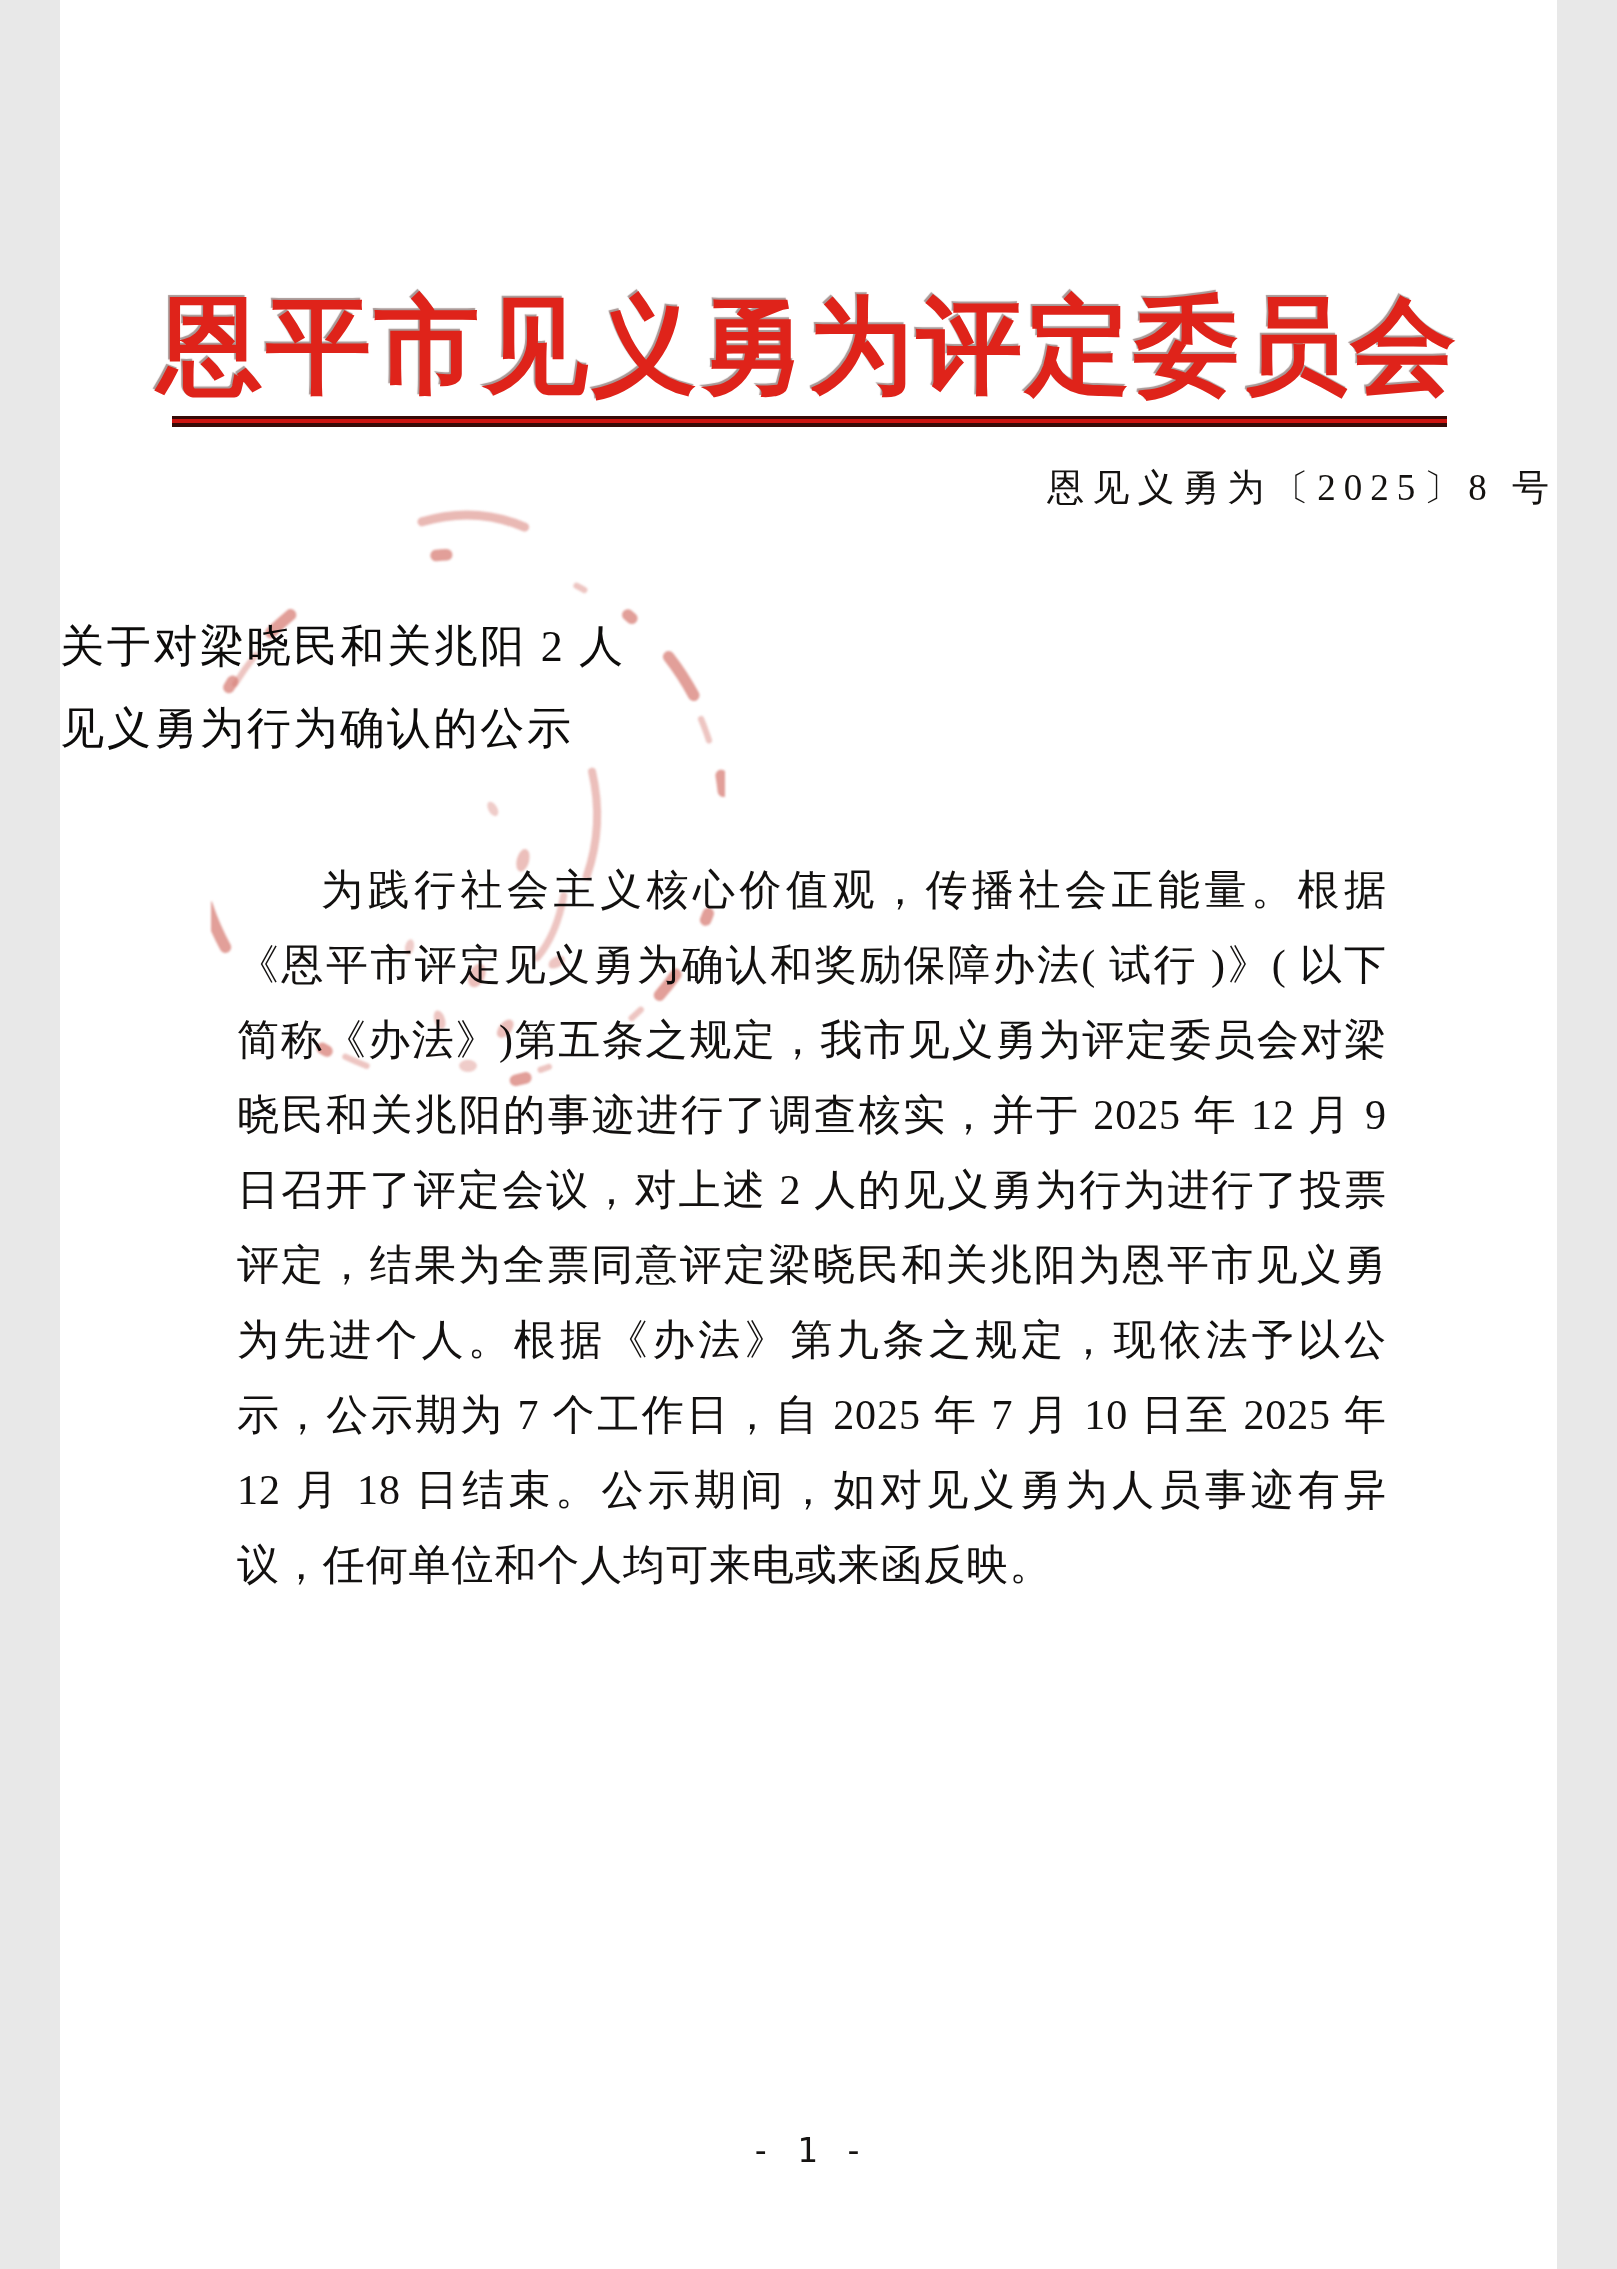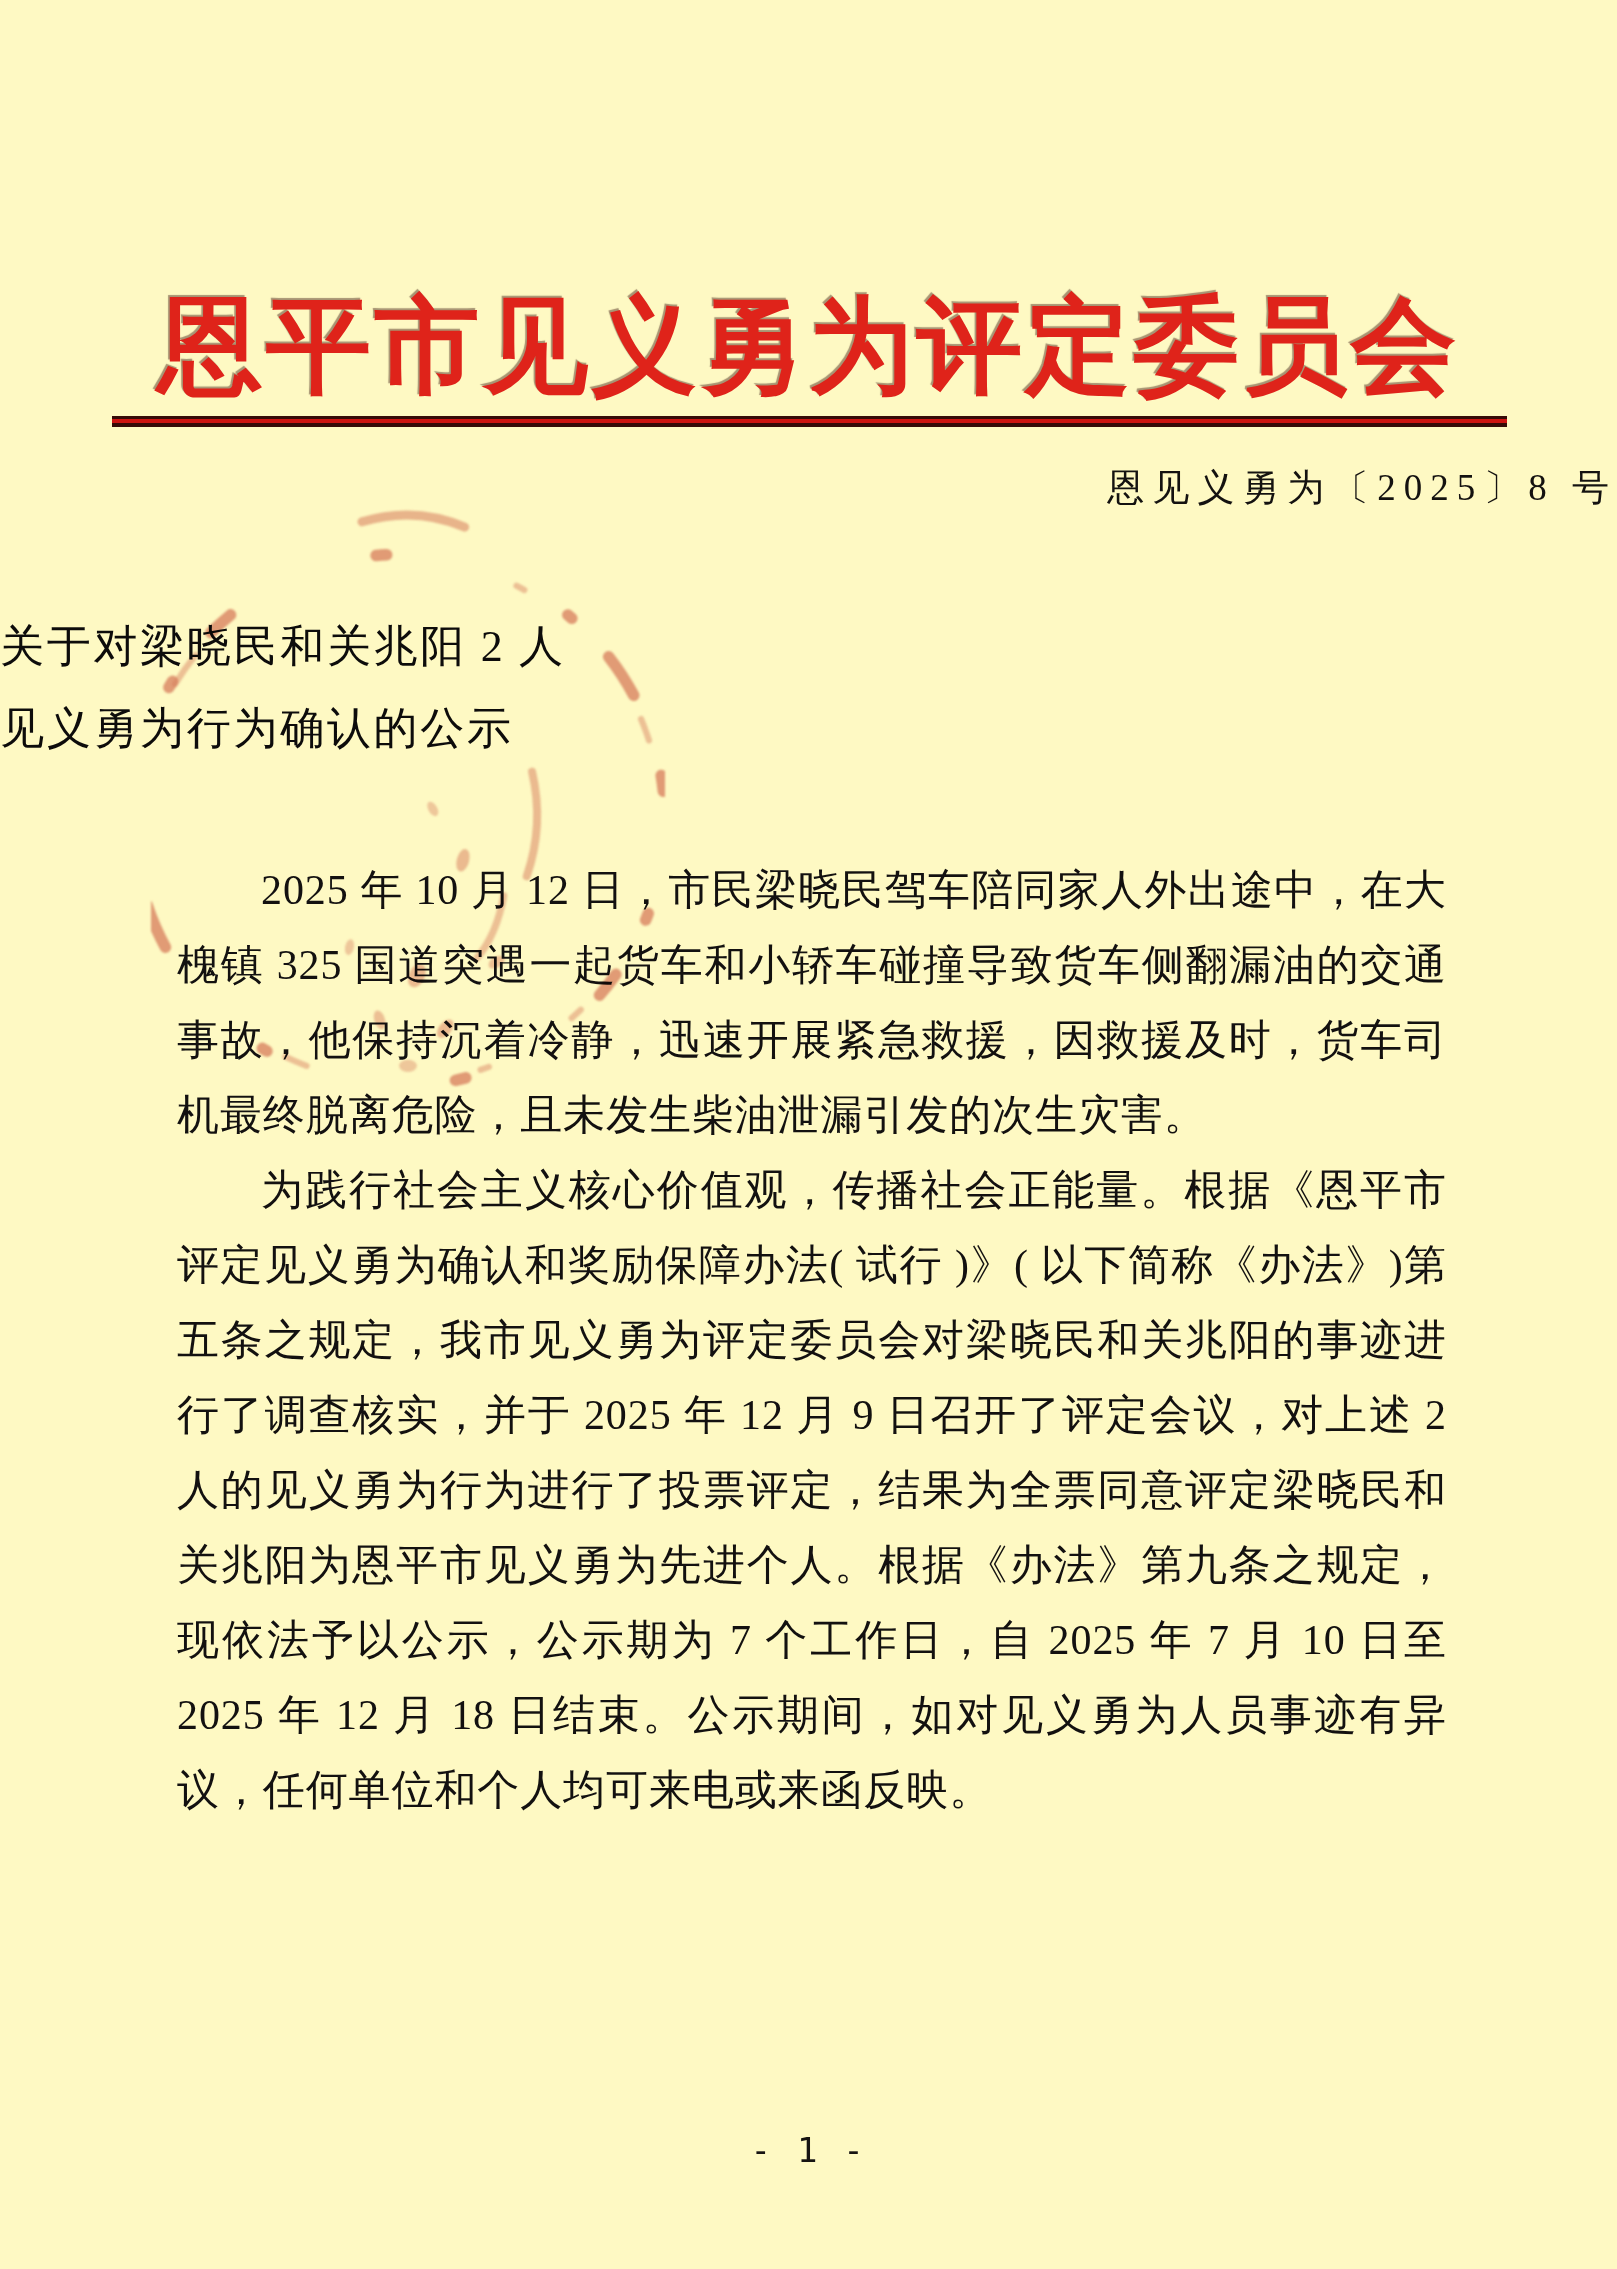--- a/index.html
+++ b/index.html
@@ -6,24 +6,24 @@
     --header-red: #df231a;
     --rule-red: #cd1410;
     --rule-dark: #360b07;
     --stamp-red: #bf2f22;
     --ink: #181614;
   }
   * { margin: 0; padding: 0; box-sizing: border-box; }
   html, body { background: #e8e8e8; }
   .page {
     position: relative;
-    width: 1617px;
+    width: 1497px;
     height: 2270px;
     margin: 0 auto;
-    background: #fef9c3;
+    background: #ffffff;
     overflow: hidden;
     font-family: "Liberation Serif", serif;
     color: var(--ink);
   }
   
   .org-title {
     padding-top: 289px;
     text-align: center;
     font-size: 105px;
     line-height: 115px;
@@ -129,20 +129,19 @@
   <div class="red-rule"></div>
 
   <div class="doc-number">恩见义勇为〔2025〕8 号</div>
 
   <div class="doc-title">
     <div>关于对梁晓民和关兆阳 2 人</div>
     <div>见义勇为行为确认的公示</div>
   </div>
 
   <div class="body-text">
-    <p>2025 年 10 月 12 日，市民梁晓民驾车陪同家人外出途中，在大槐镇 325 国道突遇一起货车和小轿车碰撞导致货车侧翻漏油的交通事故，他保持沉着冷静，迅速开展紧急救援，因救援及时，货车司机最终脱离危险，且未发生柴油泄漏引发的次生灾害。</p>
     <p>为践行社会主义核心价值观，传播社会正能量。根据《恩平市评定见义勇为确认和奖励保障办法( 试行 )》( 以下简称《办法》)第五条之规定，我市见义勇为评定委员会对梁晓民和关兆阳的事迹进行了调查核实，并于 2025 年 12 月 9 日召开了评定会议，对上述 2 人的见义勇为行为进行了投票评定，结果为全票同意评定梁晓民和关兆阳为恩平市见义勇为先进个人。根据《办法》第九条之规定，现依法予以公示，公示期为 7 个工作日，自 2025 年 7 月 10 日至 2025 年 12 月 18 日结束。公示期间，如对见义勇为人员事迹有异议，任何单位和个人均可来电或来函反映。</p>
   </div>
 
   <div class="page-number">- 1 -</div>
 
 </div>
 
 
 </body></html>

